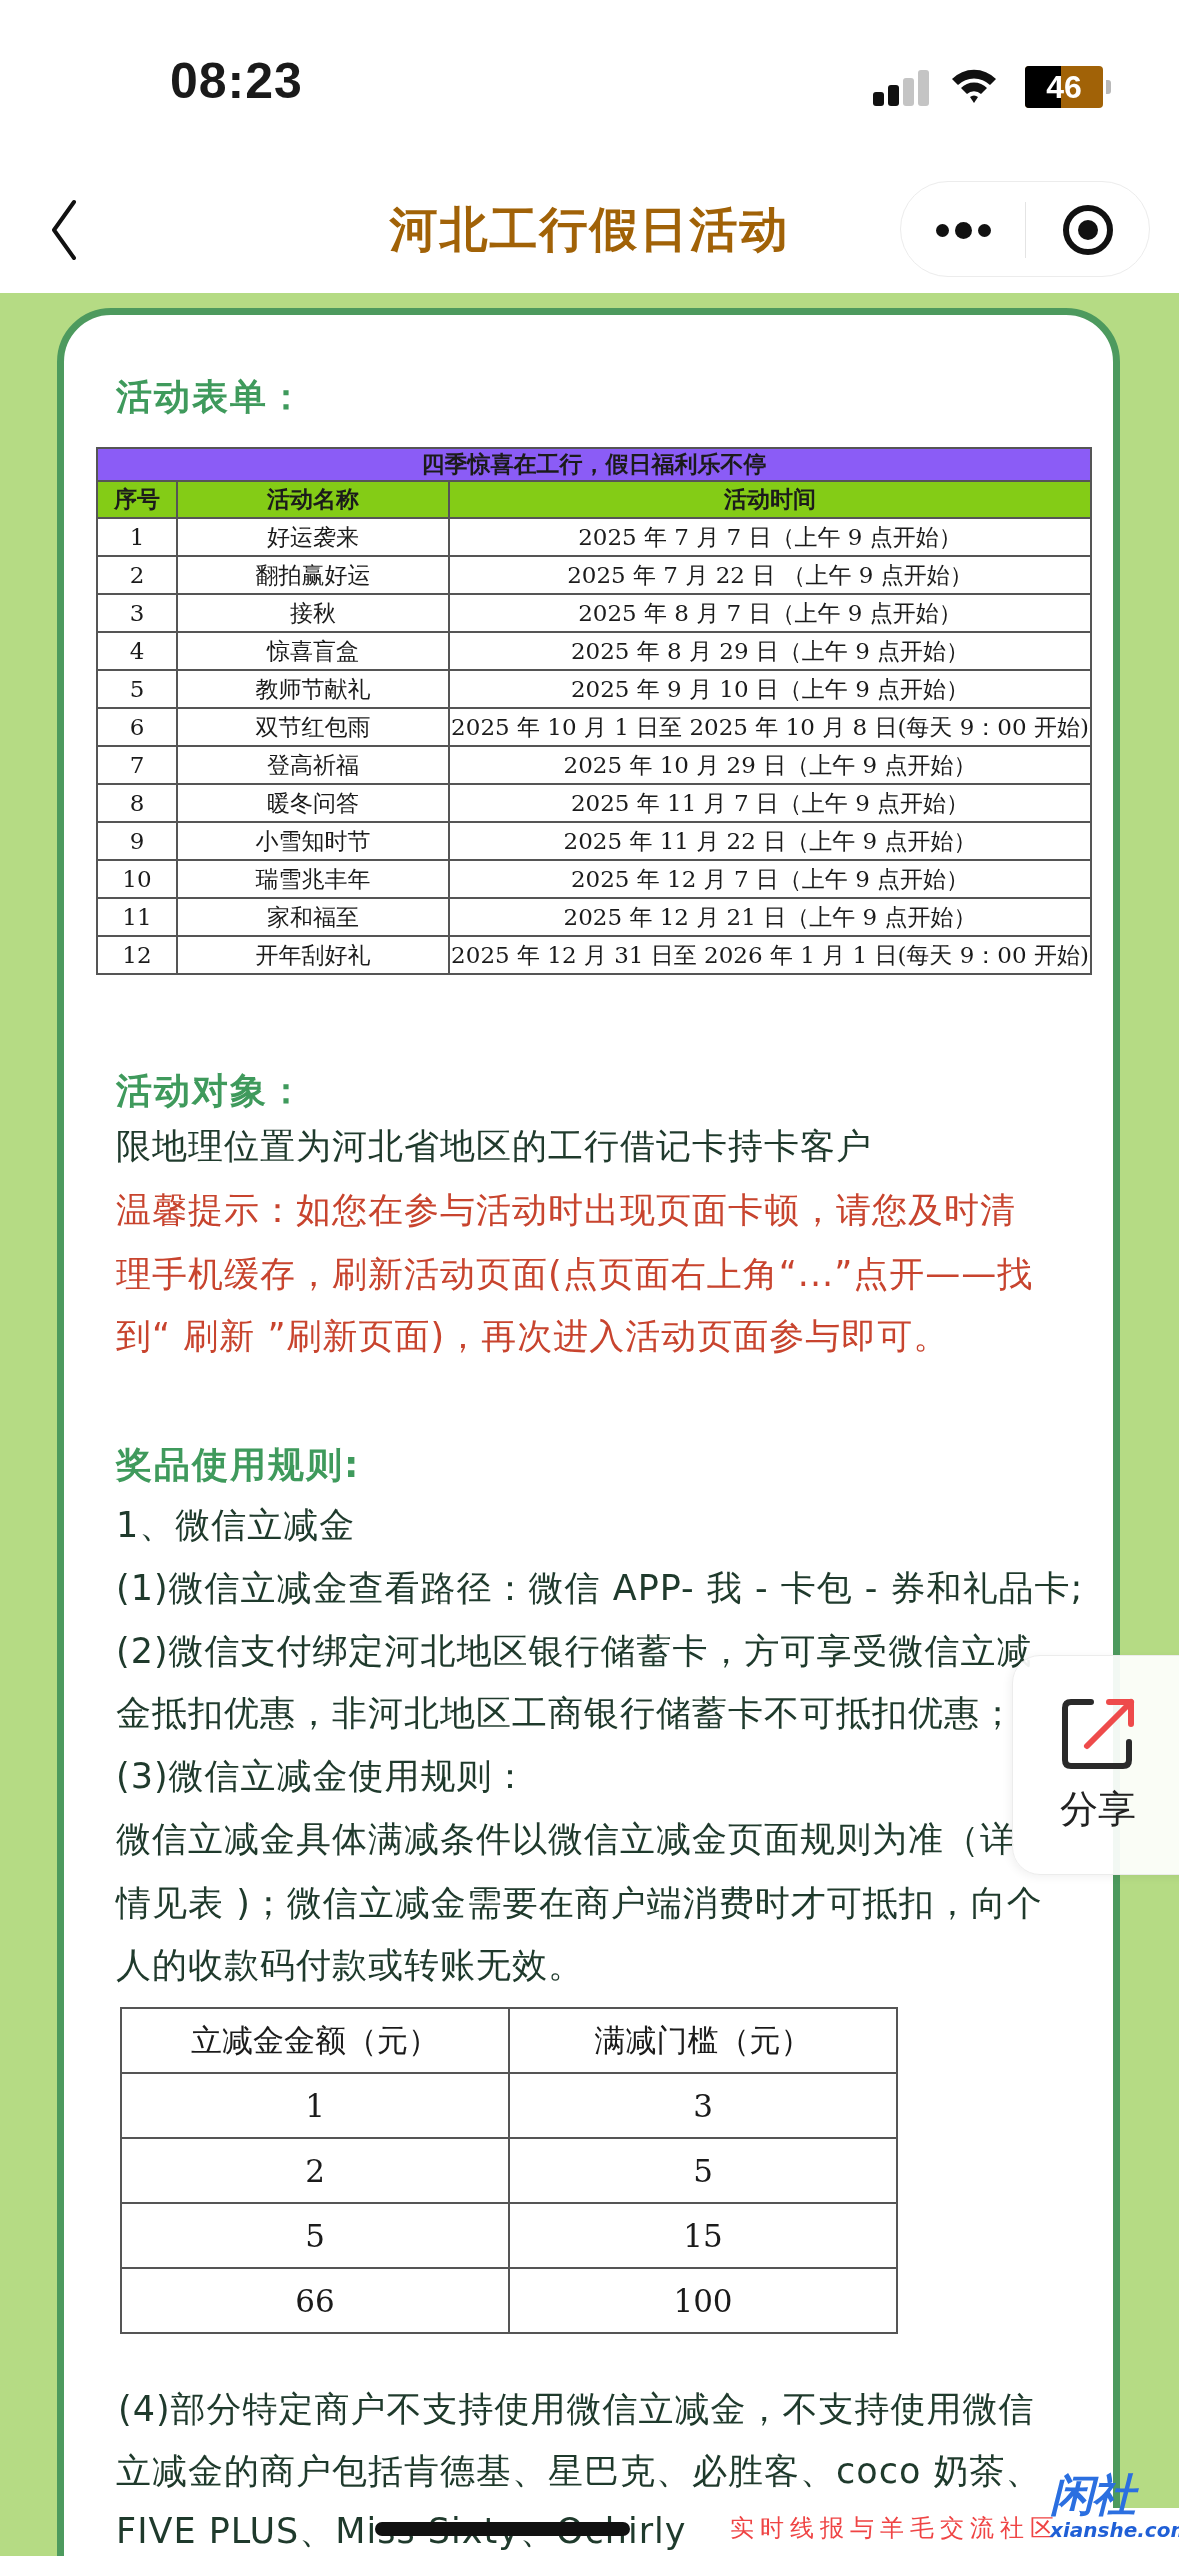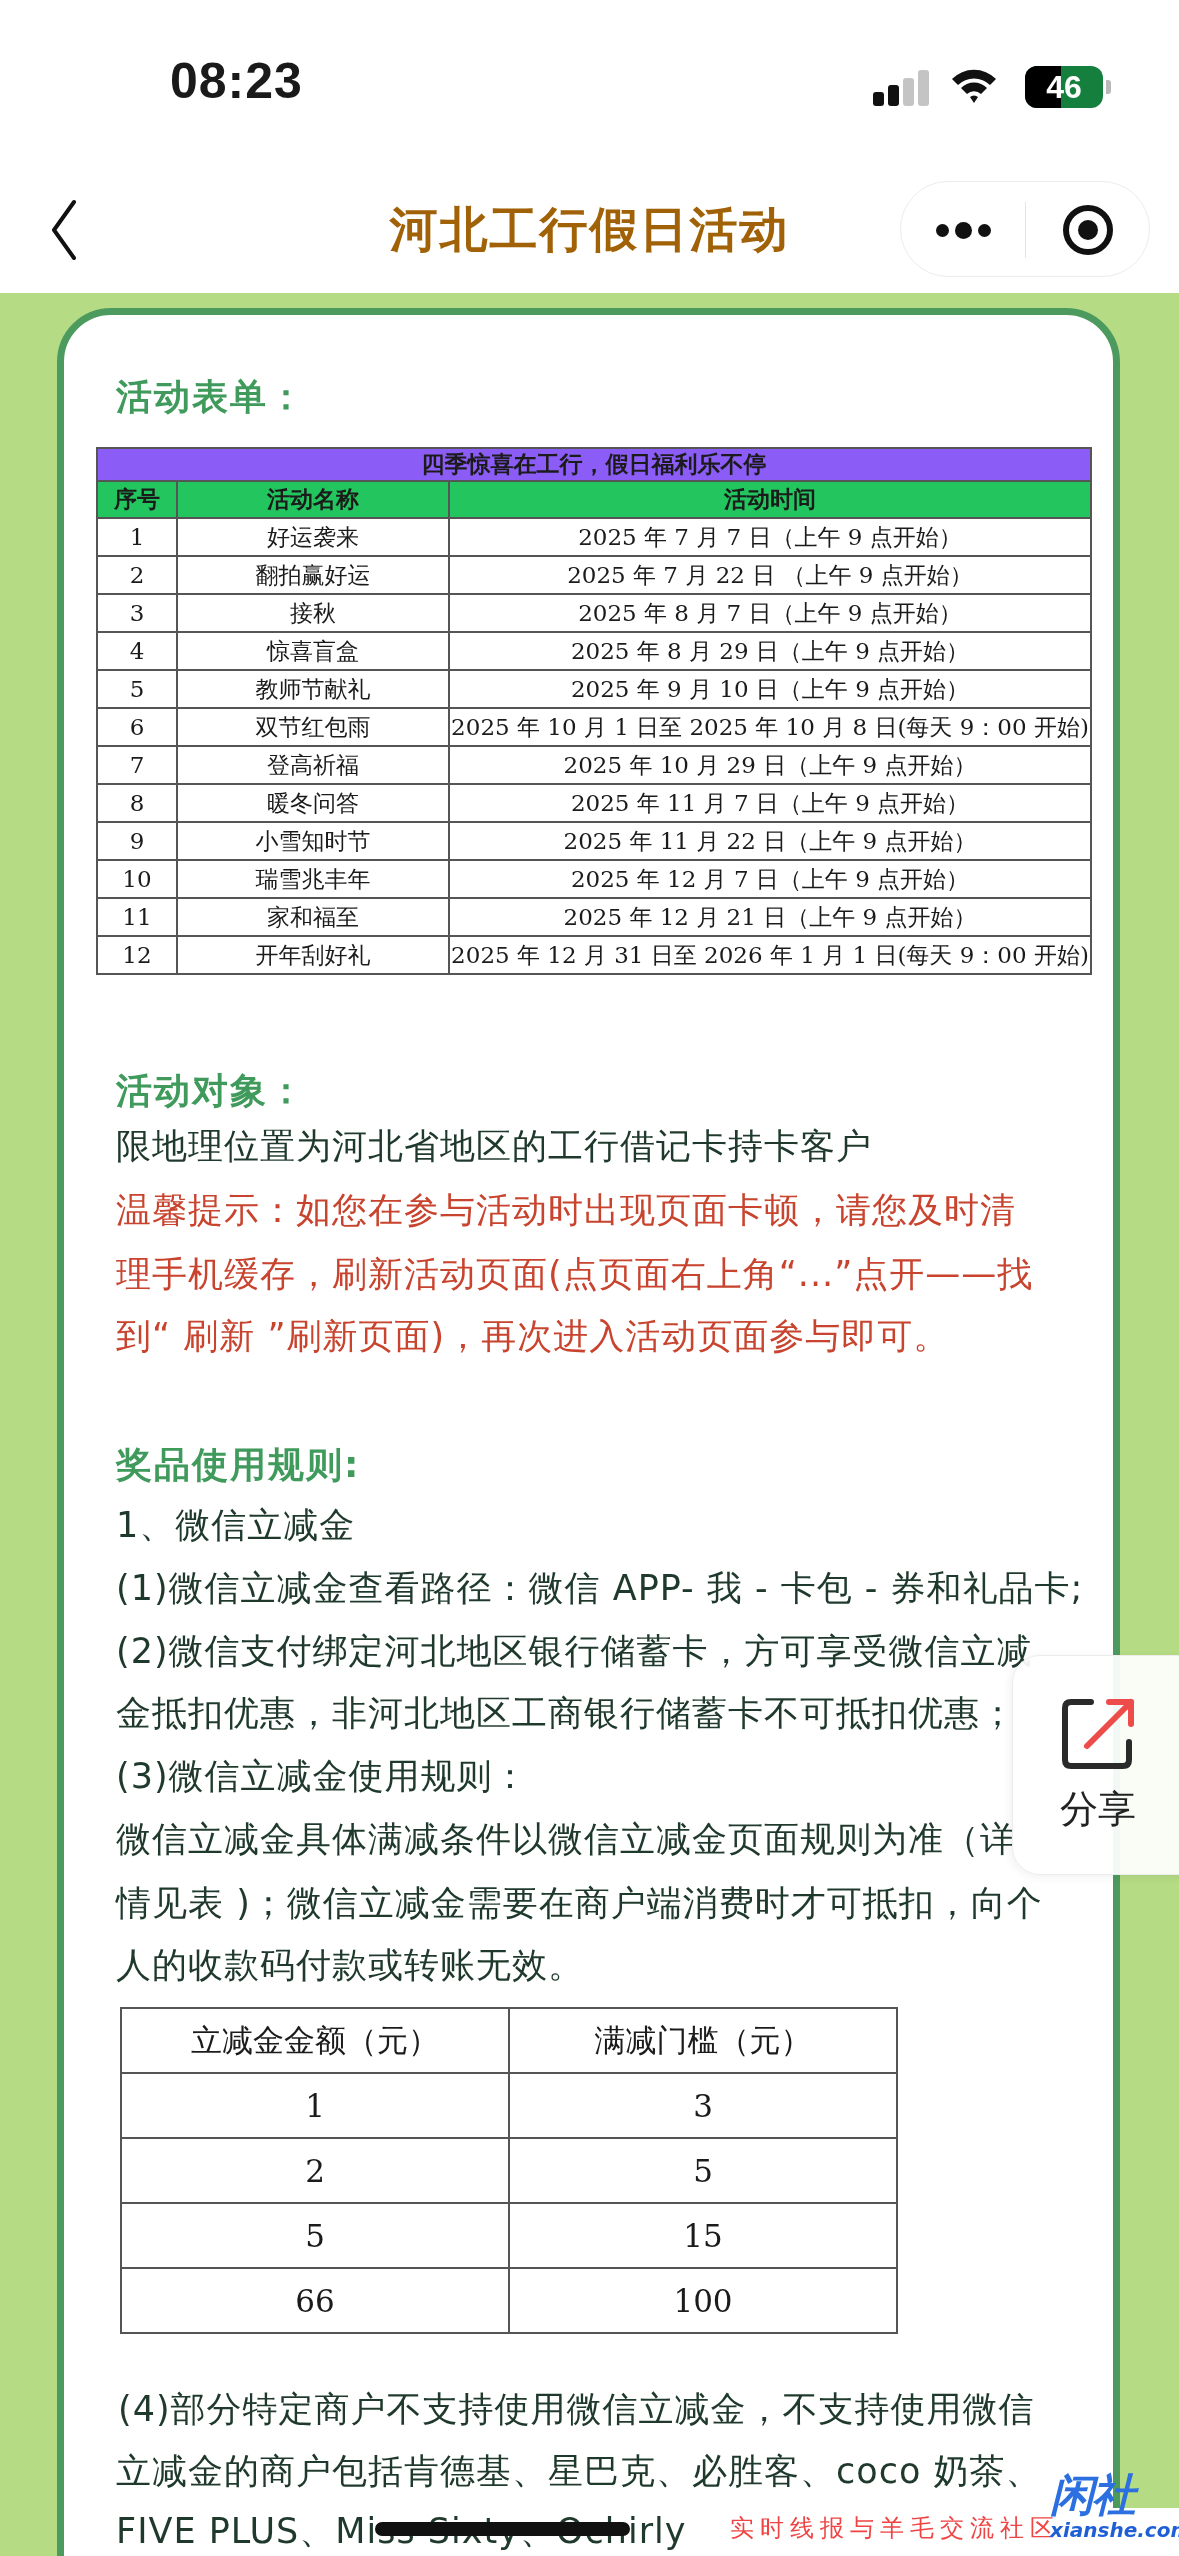--- a/index.html
+++ b/index.html
@@ -5,21 +5,21 @@
   * { box-sizing: border-box; margin: 0; padding: 0; }
   html, body { width: 1179px; height: 2556px; overflow: hidden; background: #ffffff; }
   body { position: relative; font-family: "DejaVu Sans", "Liberation Sans", sans-serif; color: #1a1a1a; }
 
   
   .status-bar { position: absolute; left: 0; top: 0; width: 1179px; height: 170px; background: #fff; margin-left: 27px; }
   .status-time { position: absolute; left: 143px; top: 52px; font-size: 50px; font-weight: bold; letter-spacing: 1px; font-family: "Liberation Sans", sans-serif; }
   .signal { position: absolute; left: 846px; top: 70px; width: 56px; height: 36px; }
   .signal span { position: absolute; bottom: 0; width: 11px; border-radius: 3px; }
   .wifi { position: absolute; left: 922px; top: 66px; width: 50px; height: 40px; }
-  .battery { position: absolute; left: 998px; top: 66px; width: 78px; height: 42px; border-radius: 12px; overflow: hidden; background: #15803d; }
+  .battery { position: absolute; left: 998px; top: 66px; width: 78px; height: 42px; border-radius: 4px; overflow: hidden; background: #a16207; }
   .battery .fill { position: absolute; left: 0; top: 0; bottom: 0; width: 46%; background: #000; }
   .battery .level { position: absolute; left: 0; right: 0; top: 0; bottom: 0; text-align: center; line-height: 42px; font-size: 32px; font-weight: bold; color: #fff; font-family: "Liberation Sans", sans-serif; }
   .battery-tip { position: absolute; left: 1079px; top: 80px; width: 5px; height: 14px; border-radius: 0 3px 3px 0; background: #b9b9b9; }
 
   
   .nav-bar { position: absolute; left: 0; top: 170px; width: 1179px; height: 123px; background: #fff; }
   .back-btn { position: absolute; left: 40px; top: 22px; width: 60px; height: 70px; }
   .nav-title { position: absolute; left: 0; right: 0; top: 28px; text-align: center; font-size: 48px; font-weight: bold; color: #a16207; letter-spacing: 2px; }
   .capsule { position: absolute; left: 900px; top: 11px; width: 250px; height: 96px; border: 1px solid #ececec; border-radius: 48px; background: #fff; }
   .capsule .divider { position: absolute; left: 124px; top: 20px; width: 1px; height: 56px; background: #e4e4e4; }
@@ -34,21 +34,21 @@
   .card { position: absolute; left: 57px; top: 15px; width: 1063px; height: 2400px; background: #fff; border: 7px solid #4d9a5e; border-radius: 54px; }
 
   .section-title { position: absolute; left: 52px; font-size: 36px; font-weight: bold; color: #3f9a5c; letter-spacing: 2px; }
   .body-text { position: absolute; left: 52px; font-size: 35px; color: #1f3a2c; letter-spacing: 1px; white-space: nowrap; }
   .warn-text { color: #c8442e; }
 
   
   .act-table { position: absolute; left: 32px; top: 132px; width: 996px; border-collapse: collapse; font-family: "DejaVu Serif", "Liberation Serif", serif; font-size: 23px; color: #1b1b1b; }
   .act-table td, .act-table th { border: 2px solid #555; text-align: center; height: 38px; padding: 0; font-weight: normal; }
   .act-table .caption-row td { background: #8b5cf6; height: 22px; font-weight: bold; }
-  .act-table .head-row th { background: #22c55e; height: 37px; font-weight: bold; }
+  .act-table .head-row th { background: #84cc16; height: 37px; font-weight: bold; }
   .act-table .c1 { width: 80px; }
   .act-table .c2 { width: 272px; }
 
   
   .amt-table { position: absolute; left: 56px; top: 1692px; width: 778px; border-collapse: collapse; font-family: "DejaVu Serif", "Liberation Serif", serif; font-size: 31px; color: #1b1b1b; }
   .amt-table td, .amt-table th { border: 2px solid #555; text-align: center; height: 65px; font-weight: normal; width: 50%; }
 
   
   .share-float { position: absolute; left: 1012px; top: 1655px; width: 180px; height: 220px; background: rgba(255,255,255,0.93); border: 1px solid #ececec; border-radius: 28px 0 0 28px; box-shadow: -2px 2px 10px rgba(0,0,0,0.06); }
   .share-icon { position: absolute; left: 48px; top: 40px; width: 76px; height: 76px; }

